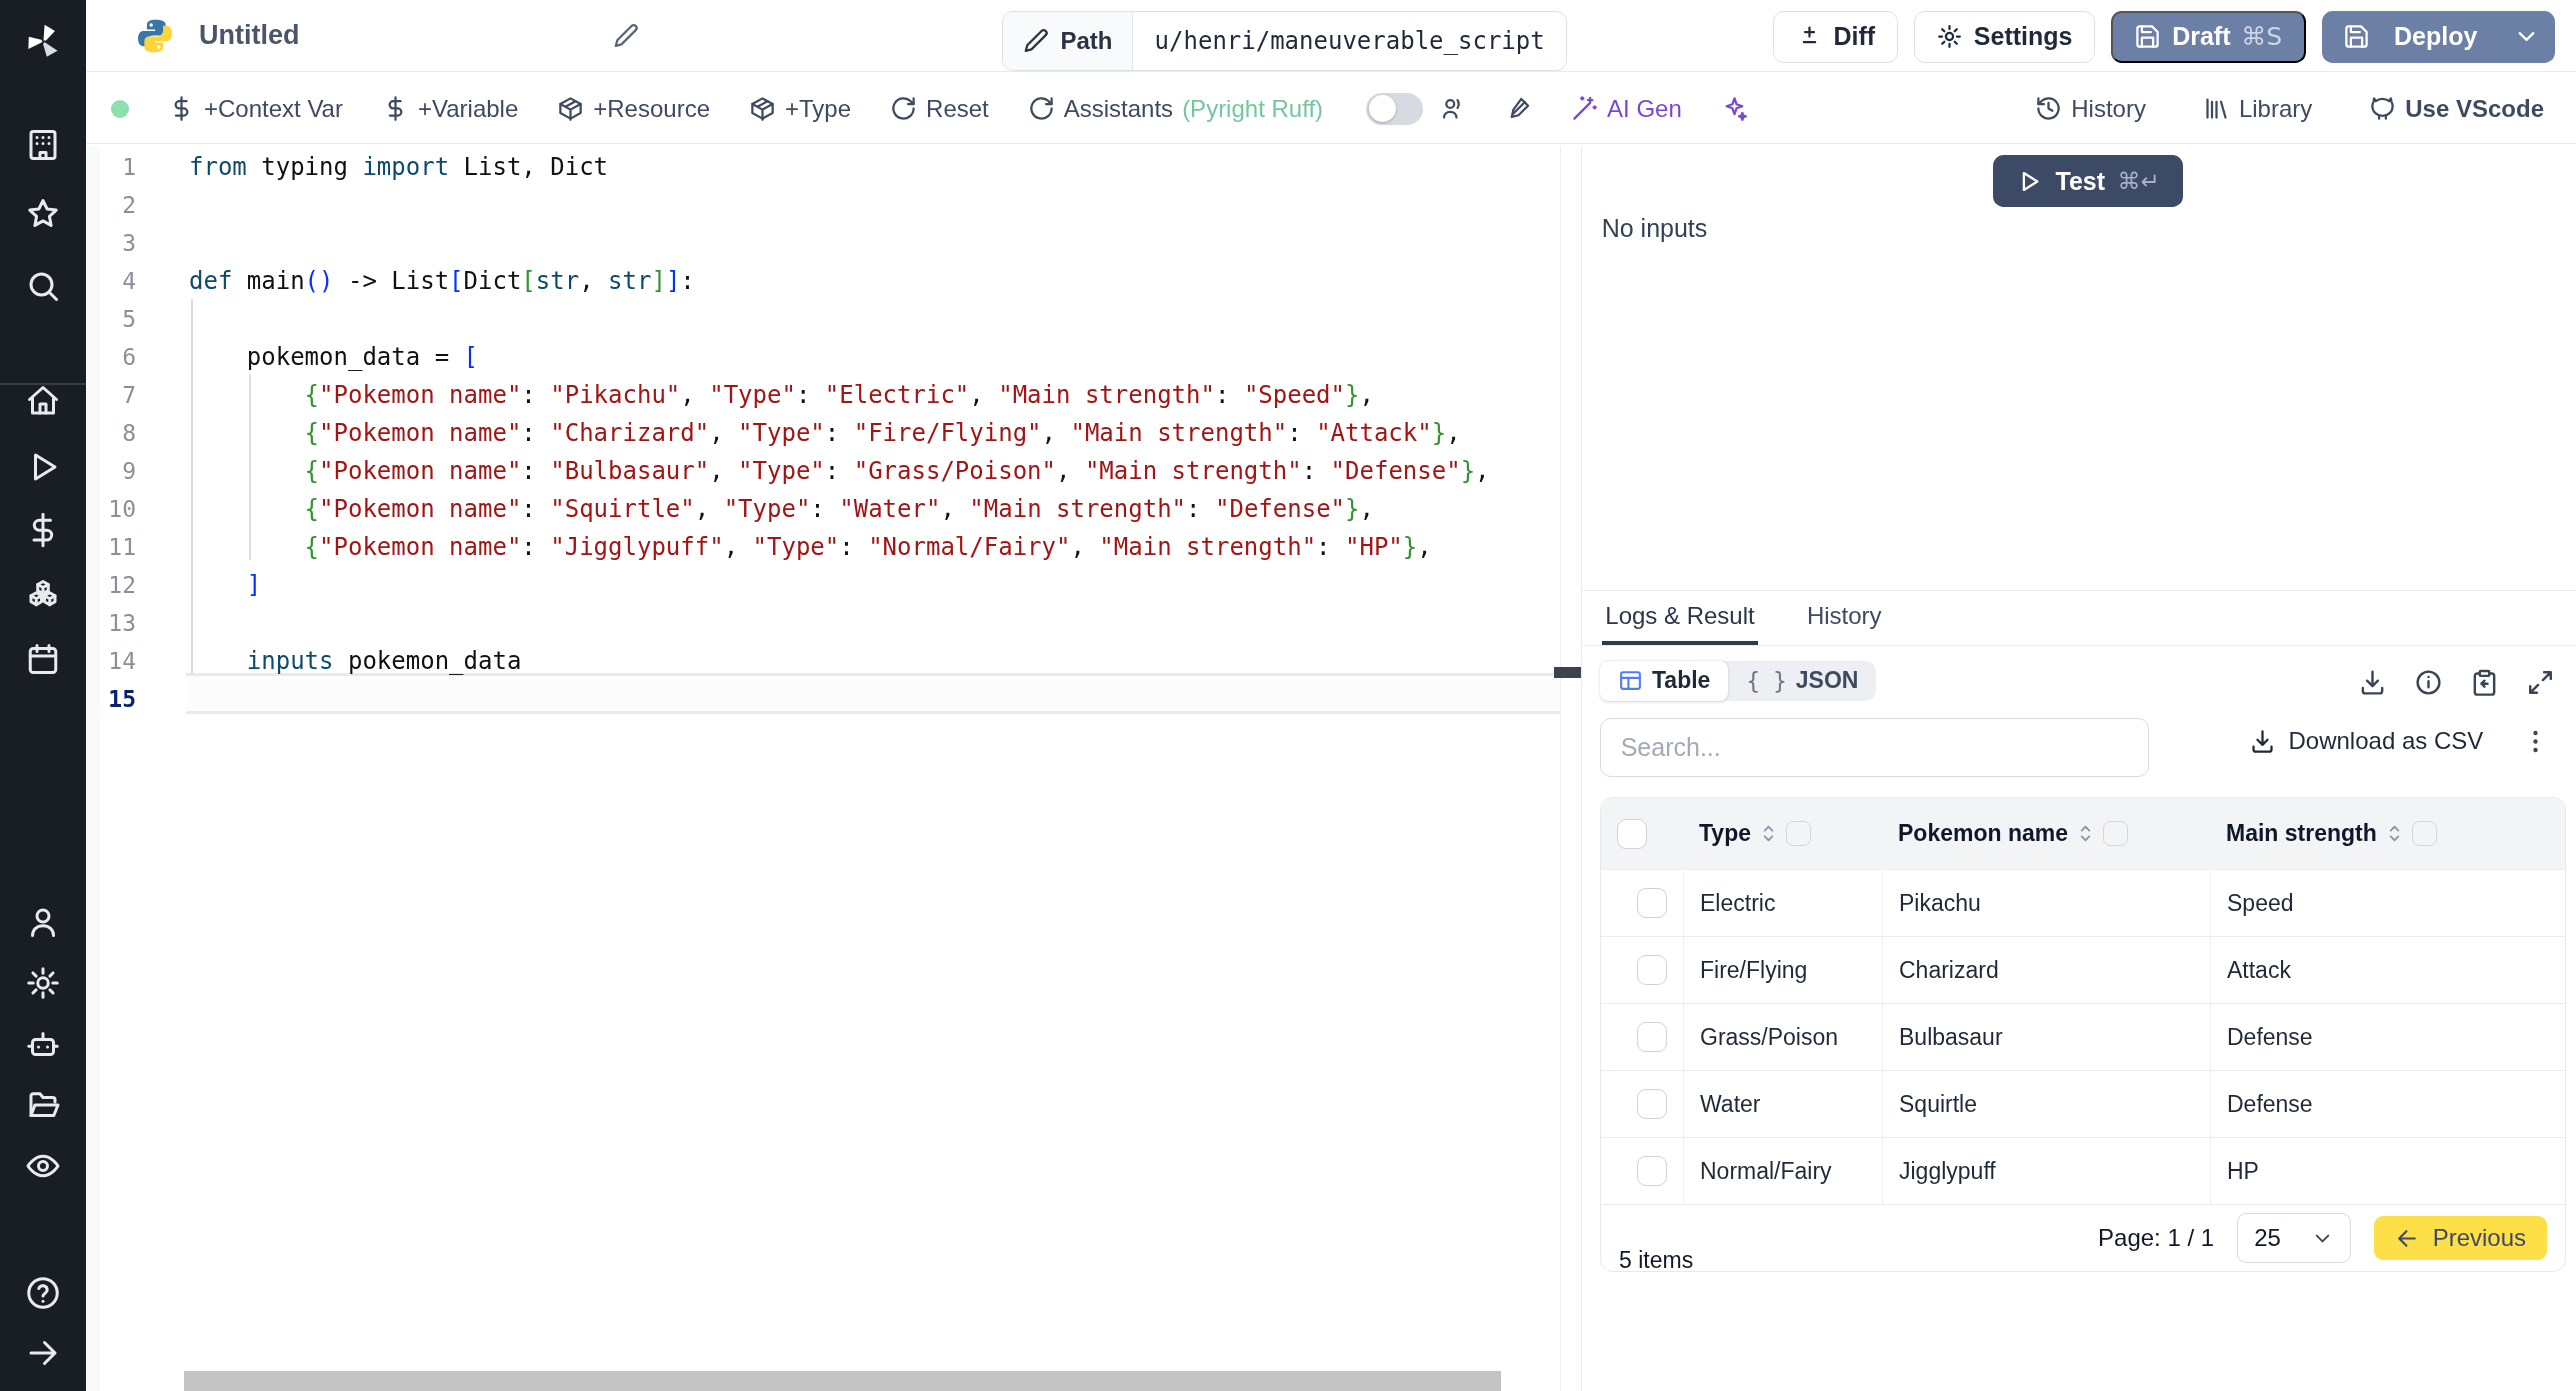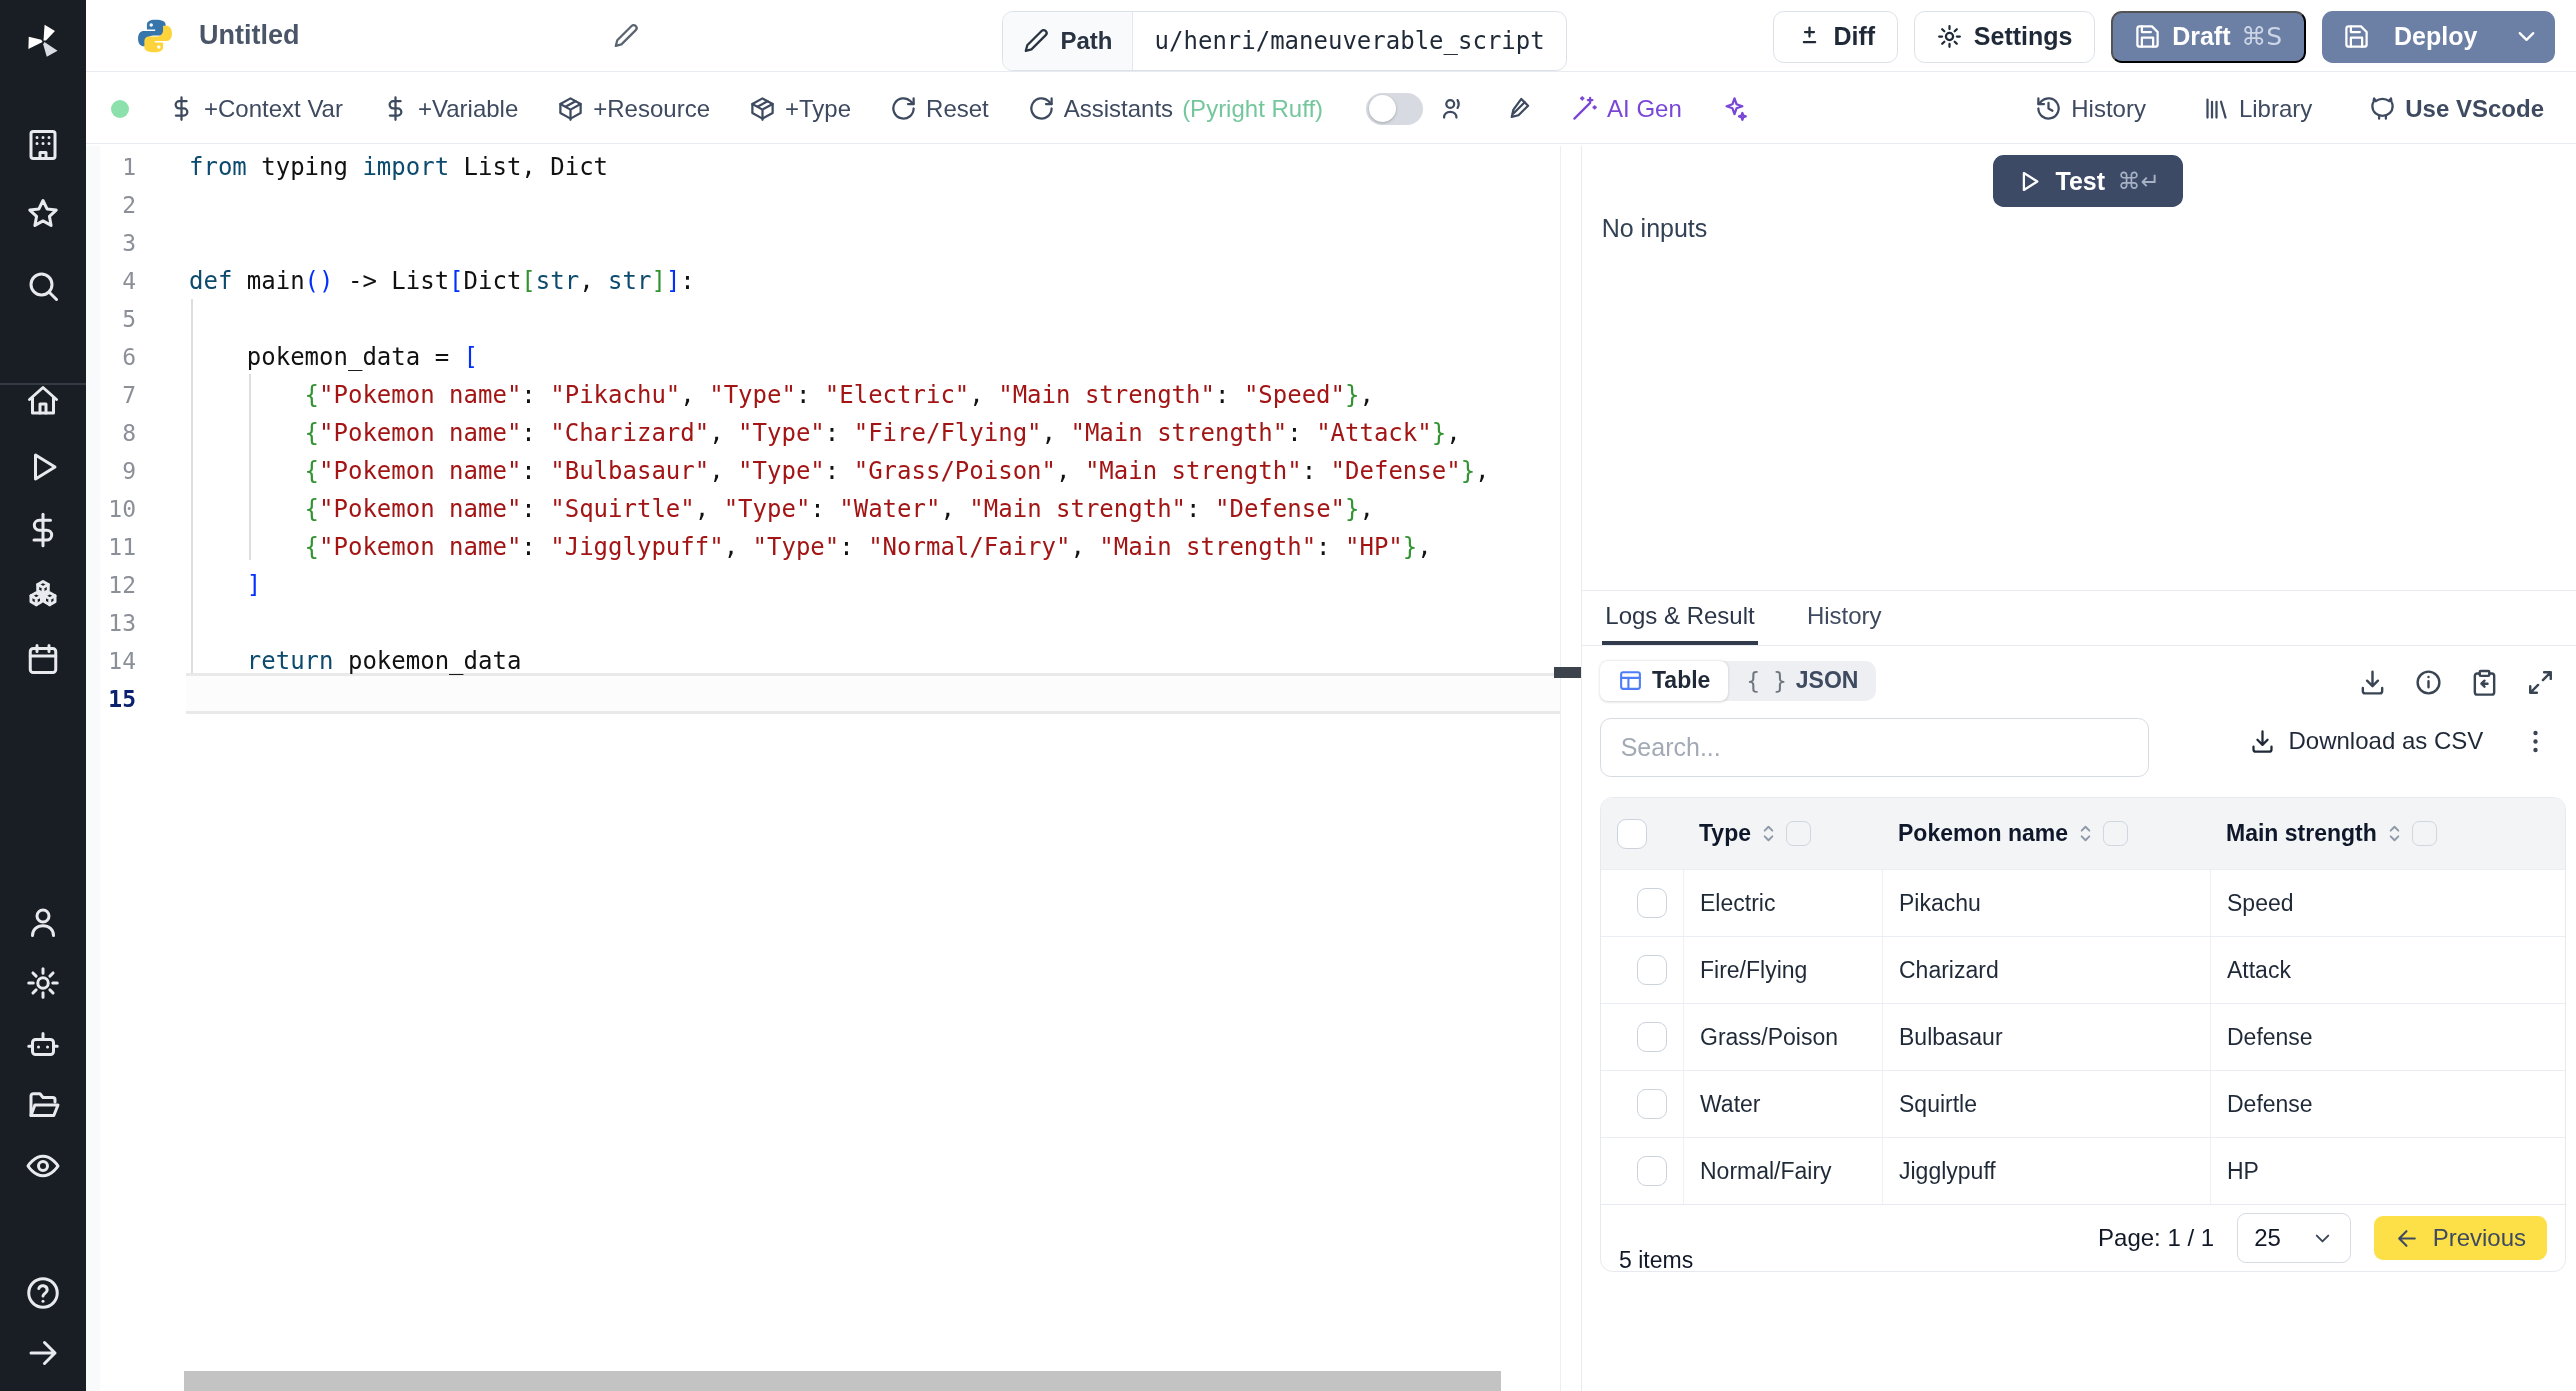--- a/index.html
+++ b/index.html
@@ -476,21 +476,21 @@
         <div class="code-row">
           <div class="num">12</div>
           <div class="line"><span class="tk-pl">    </span><span class="tk-b1">]</span></div>
         </div>
         <div class="code-row">
           <div class="num">13</div>
           <div class="line"></div>
         </div>
         <div class="code-row">
           <div class="num">14</div>
-          <div class="line"><span class="tk-pl">    </span><span class="tk-kw">return</span><span class="tk-pl"> pokemon_data</span></div>
+          <div class="line"><span class="tk-pl">    </span><span class="tk-kw">inputs</span><span class="tk-pl"> pokemon_data</span></div>
         </div>
         <div class="code-row active">
           <div class="num">15</div>
           <div class="line"></div>
         </div>
       </div>
     <div class="h-scrollbar"></div>
   </div>
 
   <div class="splitter">

